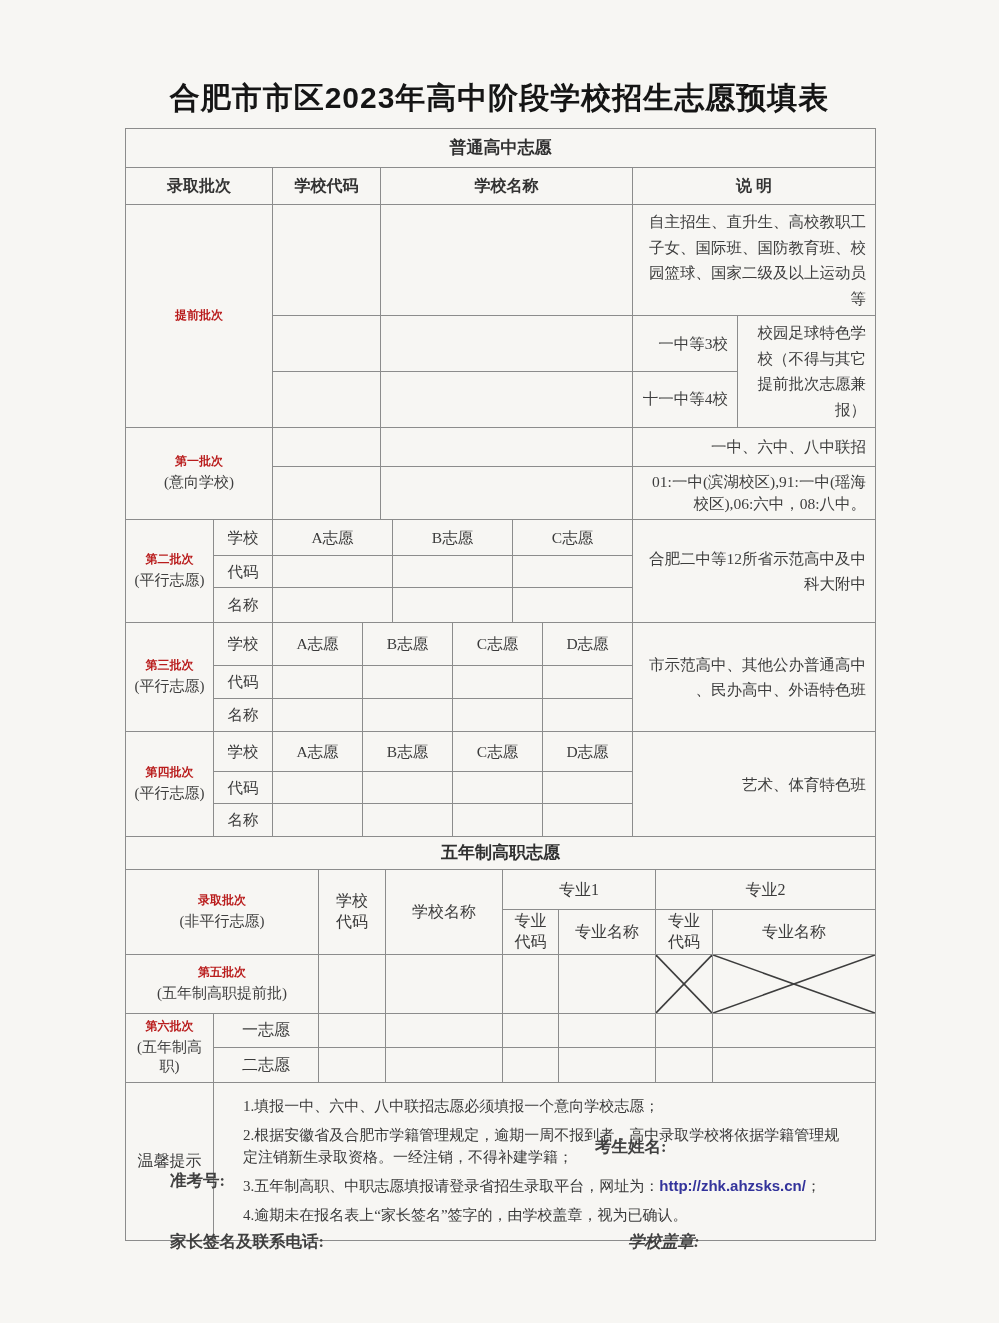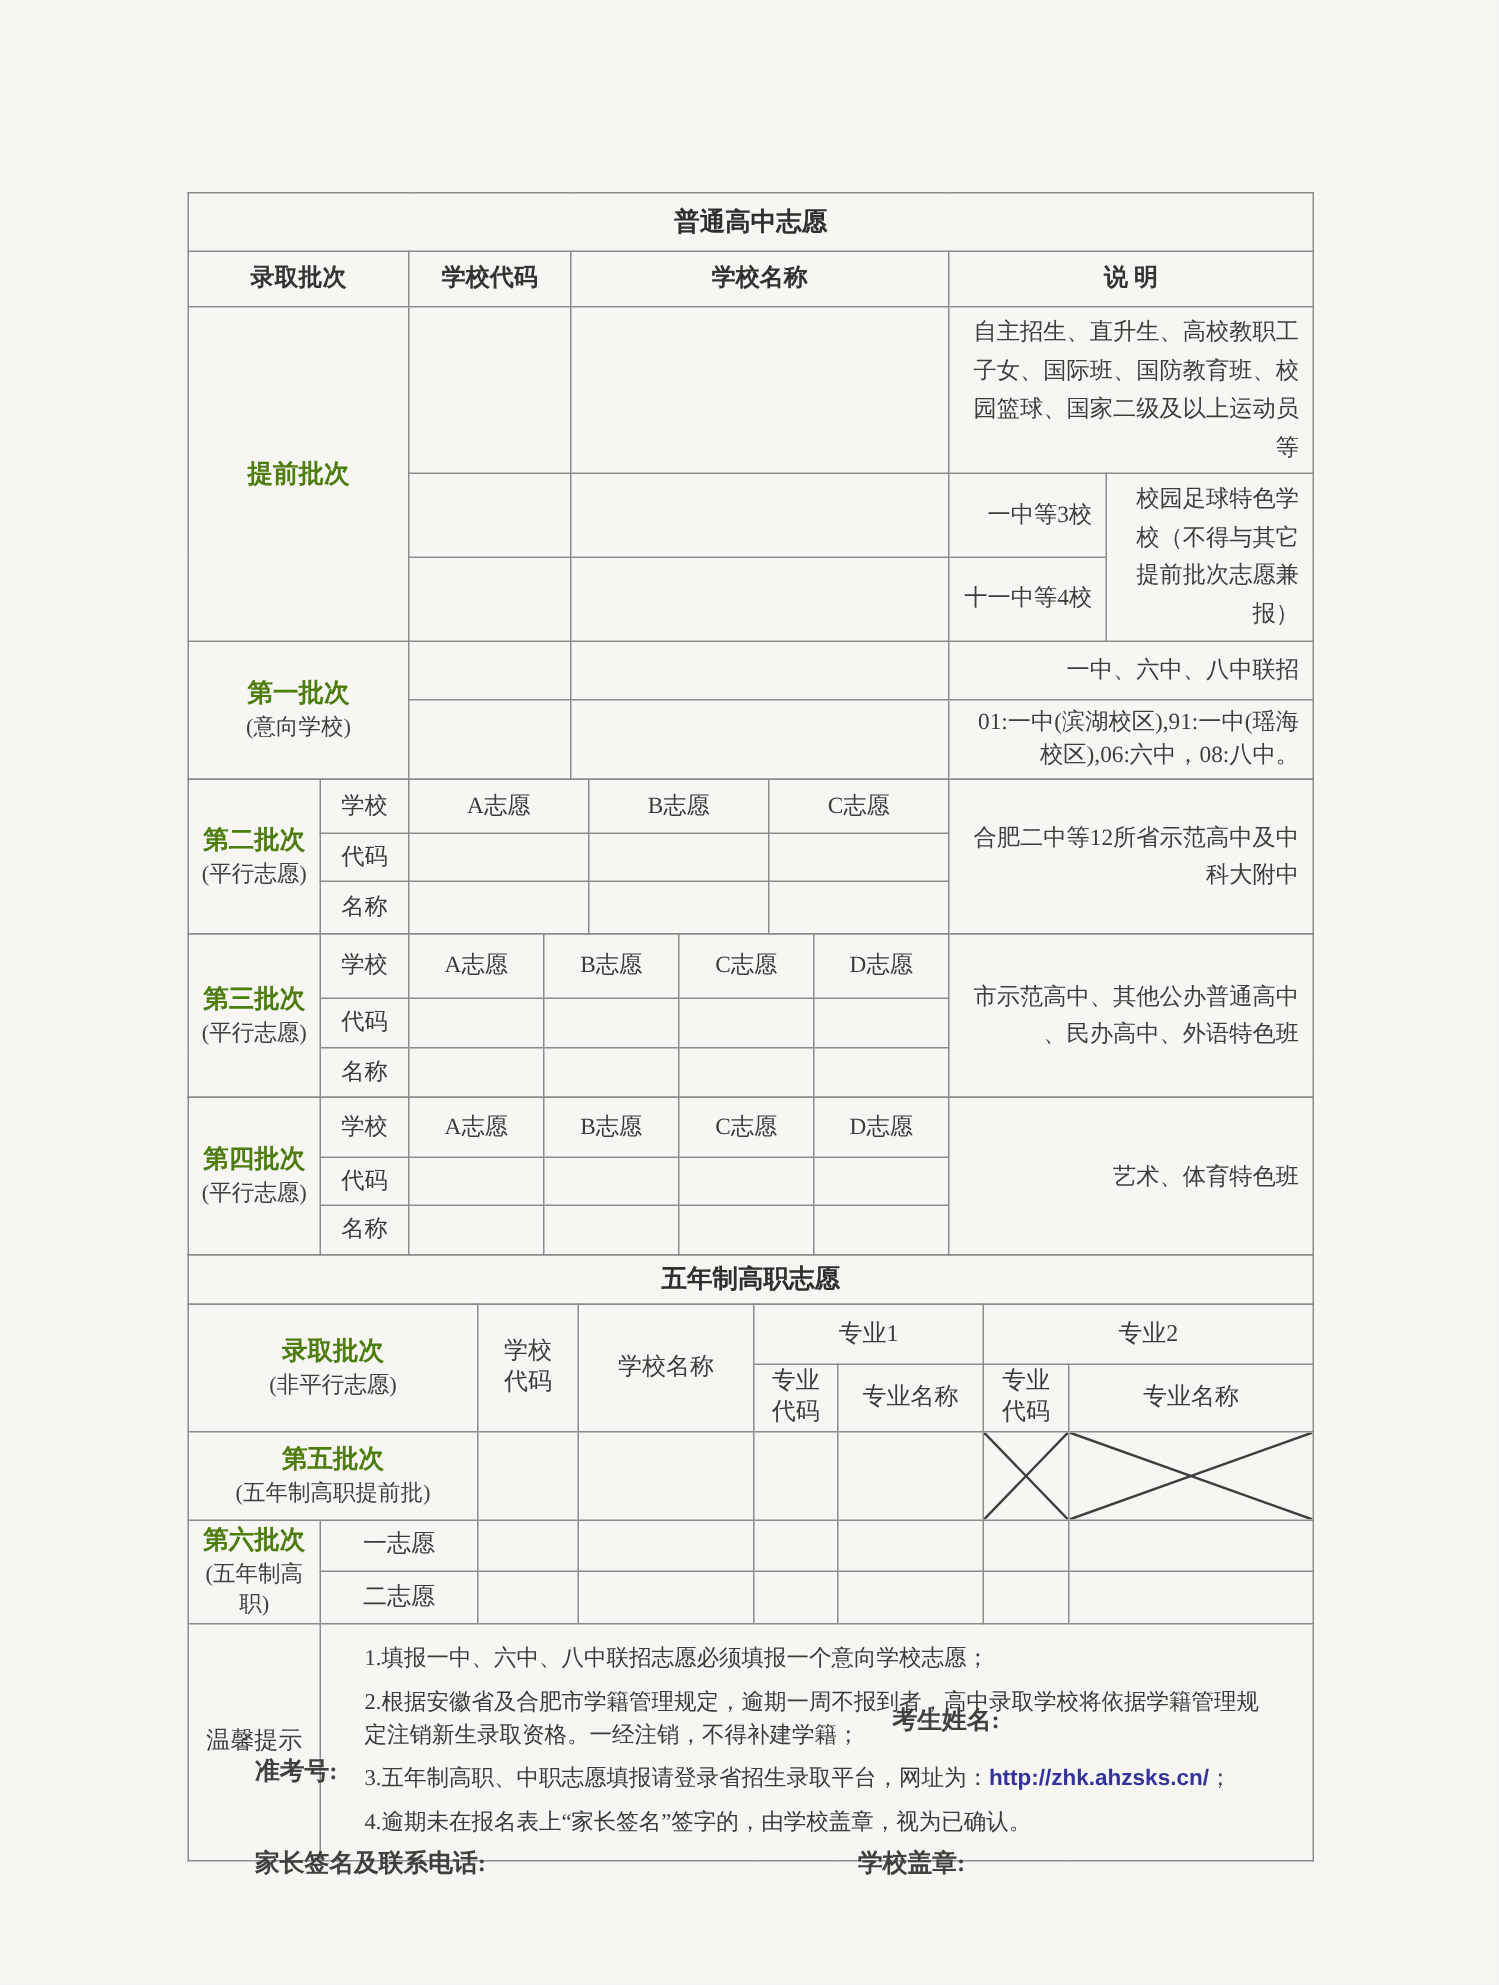--- a/index.html
+++ b/index.html
@@ -24,21 +24,21 @@
   table+table{margin-top:-1px;}
   td{
     border:1px solid #8c8c8c;
     padding:1px 4px;
     text-align:center;vertical-align:middle;
     font-size:16px;line-height:1.3;
     overflow:hidden;
   }
   .band{font-weight:bold;font-size:17px;color:#2f2f2f;margin-top:16px;}
   .hd{font-weight:bold;font-size:16px;color:#333;}
-  .lblb{font-weight:bold;font-size:17px;color:#4d7c0f;}
+  .lblb{font-weight:bold;font-size:12px;color:#b91c1c;}
   .sub{font-weight:normal;font-size:15px;color:#3f3f3f;margin-top:3px;}
   .remark{text-align:right;padding:4px 9px;font-size:15.5px;color:#3d3d3d;line-height:1.65;}
   .choice{font-size:15.5px;}
   .rowhd{font-size:15.5px;}
   .xcell{position:relative;padding:0;}
   .xcell svg{position:absolute;left:0;top:0;width:100%;height:100%;display:block;}
   .xcell line{stroke:#3d3d3d;stroke-width:1.6;}
   .notes{text-align:left;padding:6px 12px;font-size:15px;line-height:1.45;color:#3a3a3a;}
   .notes p{margin:7px 17px;}
   .url{
@@ -49,20 +49,21 @@
     position:absolute;
     font-weight:bold;font-size:16.5px;color:#404040;
     font-family:"Liberation Serif","DejaVu Serif",serif;
   }
 </style>
 </head>
 <body>
 
 <div class="page">
 
+  <div class="title">合肥市市区2023年高中阶段学校招生志愿预填表</div>
 
   <div class="formwrap">
 
     <table>
       <colgroup>
           <col style="width:147px">
           <col style="width:108px">
           <col style="width:252px">
           <col style="width:105px">
           <col style="width:138px">
@@ -329,15 +330,15 @@
         </td>
       </tr>
     </tbody>
       </table>
 
   </div>
 
   <div class="footer-label" style="left:170px;top:1170px;">准考号:</div>
   <div class="footer-label" style="left:595px;top:1136px;">考生姓名:</div>
   <div class="footer-label" style="left:170px;top:1231px;">家长签名及联系电话:</div>
-  <div class="footer-label" style="left:572px;top:1231px;">学校盖章:</div>
+  <div class="footer-label" style="left:628px;top:1231px;font-style:italic;">学校盖章:</div>
 
 </div>
 
 </body></html>

